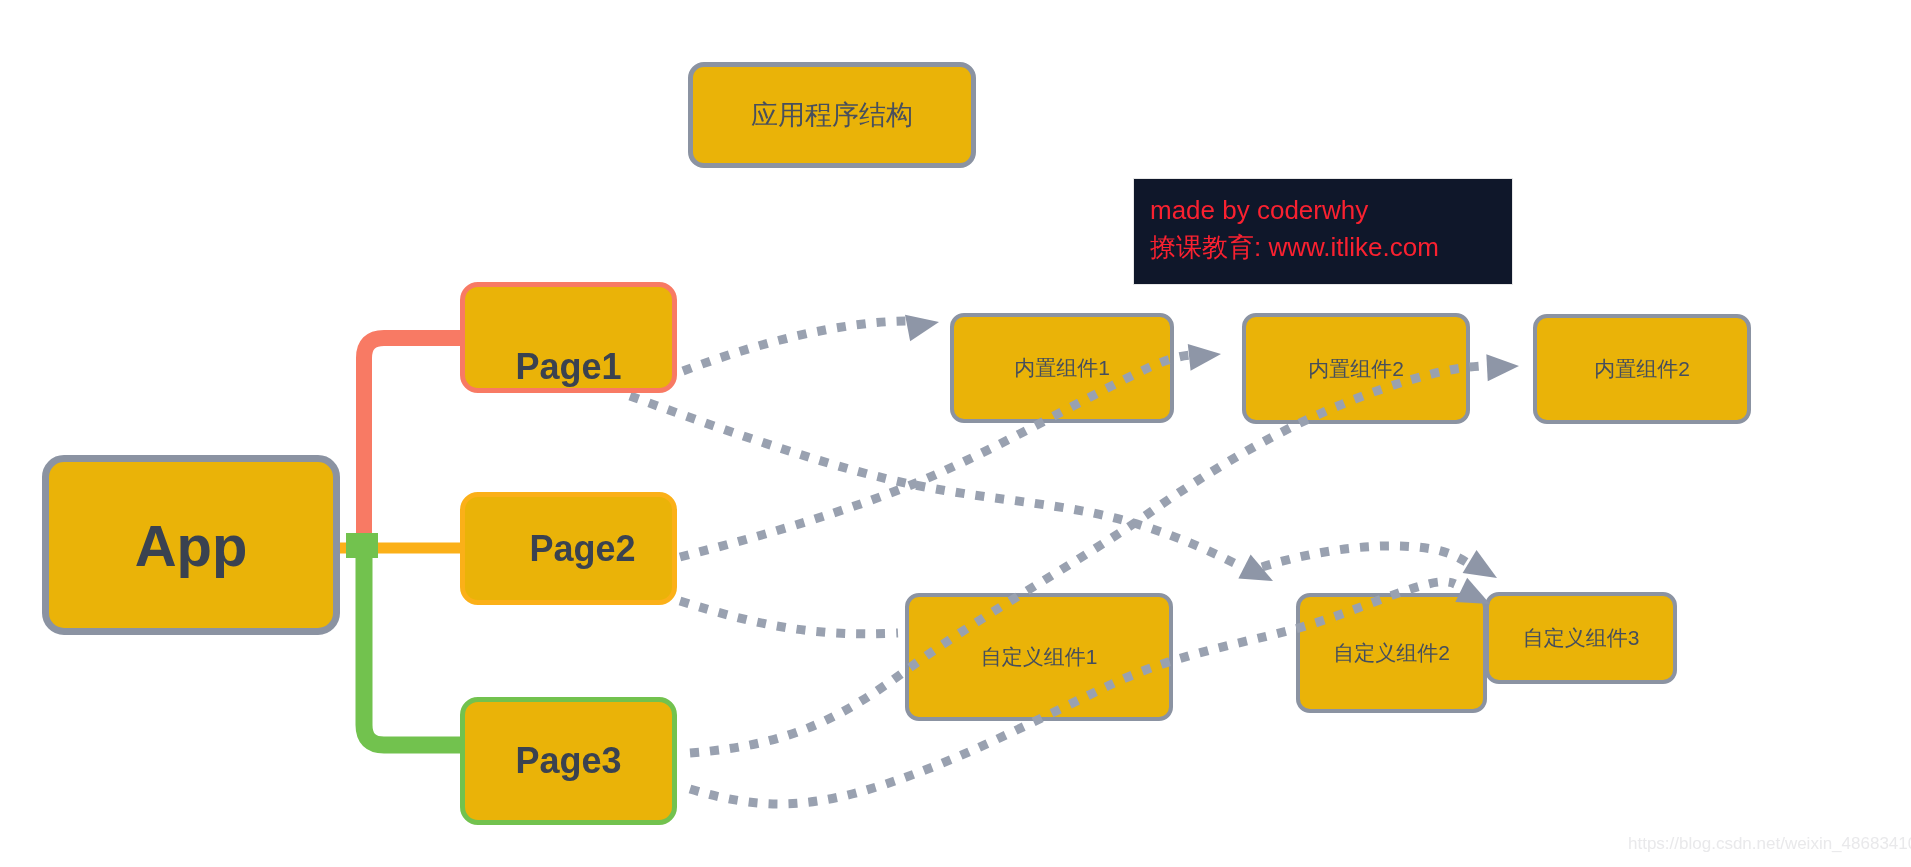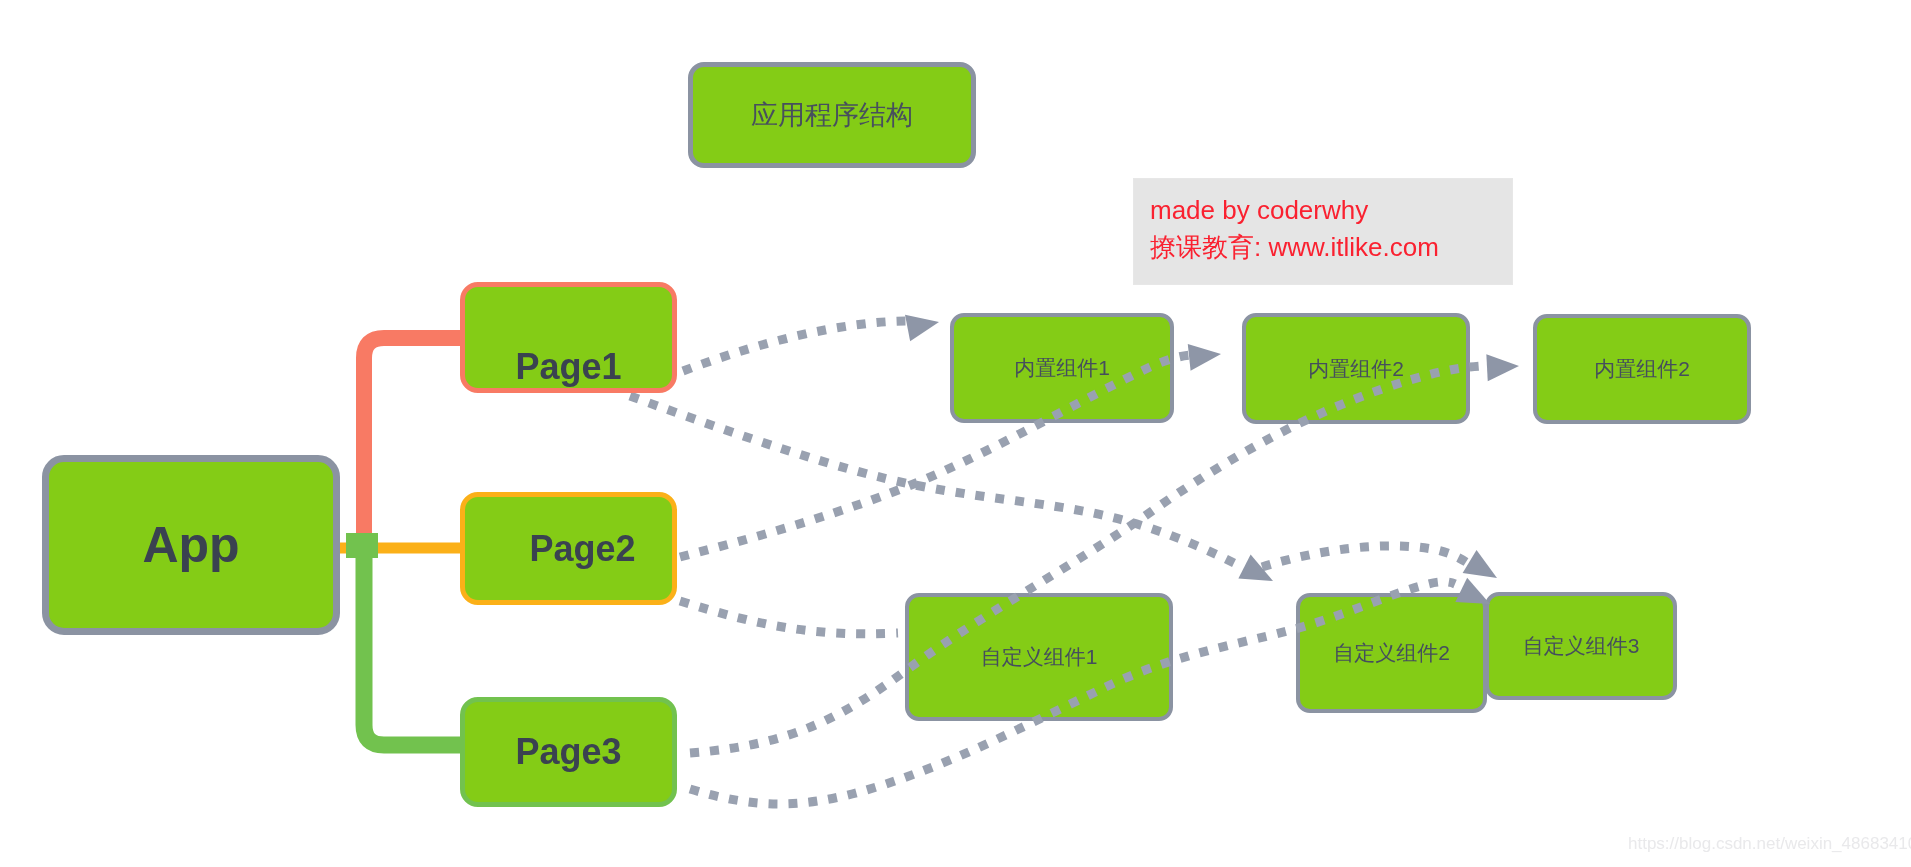--- a/index.html
+++ b/index.html
@@ -6,56 +6,56 @@
   #canvas{
     position:relative;
     width:1911px;height:867px;
     background:#ffffff;
     font-family:"Liberation Sans","DejaVu Sans",sans-serif;
     overflow:hidden;
   }
   svg.layer{position:absolute;left:0;top:0;pointer-events:none;}
   .node{
     position:absolute;
-    background:#84cc16;
+    background:#eab308;
     display:flex;align-items:center;justify-content:center;
     box-sizing:border-box;
     color:#3c4554;
   }
   .node.gray{border:5px solid #8b93a2;}
   .node-title{
     left:688px;top:62px;width:288px;height:106px;
     border-radius:16px;font-size:27px;color:#474f5e;
   }
   .node-app{
     left:42px;top:455px;width:298px;height:180px;
     border:7px solid #8b93a2;border-radius:22px;
-    font-size:50px;font-weight:bold;color:#3a4250;z-index:3;
+    font-size:58px;font-weight:bold;color:#3a4250;z-index:3;
   }
   .node-page{
     width:217px;height:111px;border-radius:18px;
     font-size:36px;font-weight:bold;color:#3a4250;
     border:5px solid #999;z-index:3;
   }
   .node-page1{left:460px;top:282px;}
   .node-page2{left:460px;top:492px;height:113px;padding-left:28px;}
-  .node-page3{left:460px;top:697px;height:110px;align-items:center;}
+  .node-page3{left:460px;top:697px;height:128px;align-items:center;}
   .node-comp{
     height:110px;border:4px solid #8b93a2;border-radius:14px;
     font-size:21px;color:#454e5d;z-index:1;
   }
   .node-b1{left:950px;top:313px;width:224px;}
   .node-b2{left:1242px;top:313px;width:228px;height:111px;}
   .node-b3{left:1533px;top:314px;width:218px;}
   .node-c1{left:905px;top:593px;width:268px;height:128px;}
   .node-c2{left:1296px;top:593px;width:191px;height:120px;}
-  .node-c3{left:1485px;top:592px;width:192px;height:108px;}
+  .node-c3{left:1485px;top:592px;width:192px;height:92px;}
   .watermark-box{
     position:absolute;left:1133px;top:178px;width:380px;height:107px;
-    background:#e5e5e5;border:1px solid #e7e7e7;
+    background:#0f172a;border:1px solid #e7e7e7;
     box-sizing:border-box;padding:13px 16px;
     font-size:26px;line-height:1.42;color:#fa2130;z-index:4;
   }
   .url-watermark{
     position:absolute;left:1628px;top:834px;
     font-size:17px;color:#e9e9eb;z-index:4;
   }
 </style>
 </head>
 <body>

